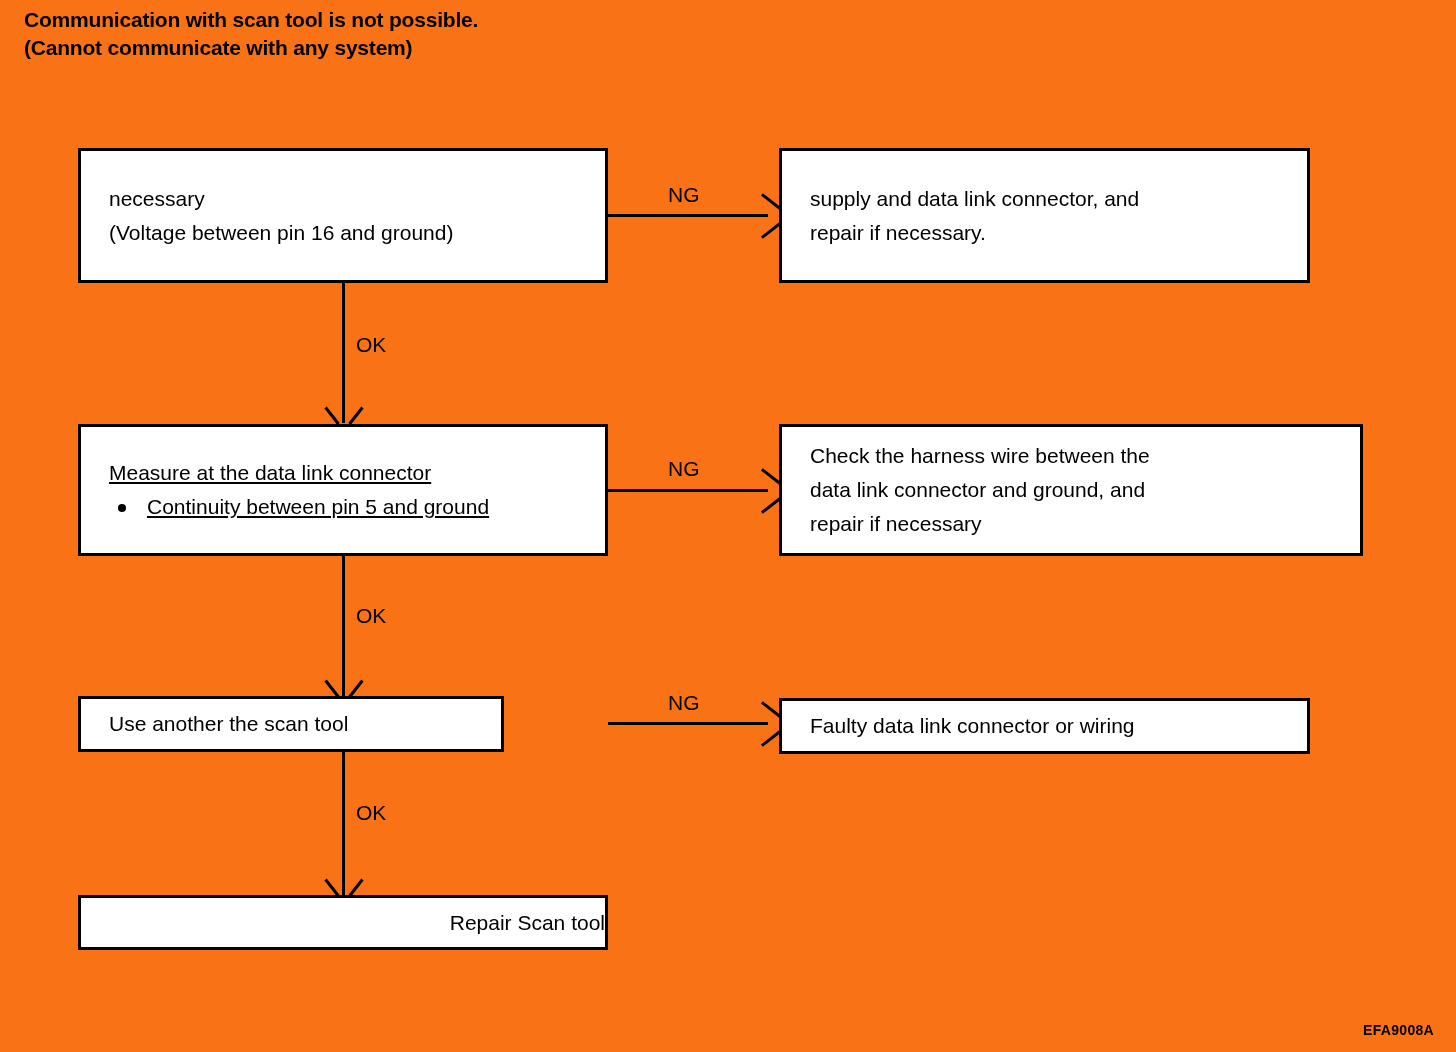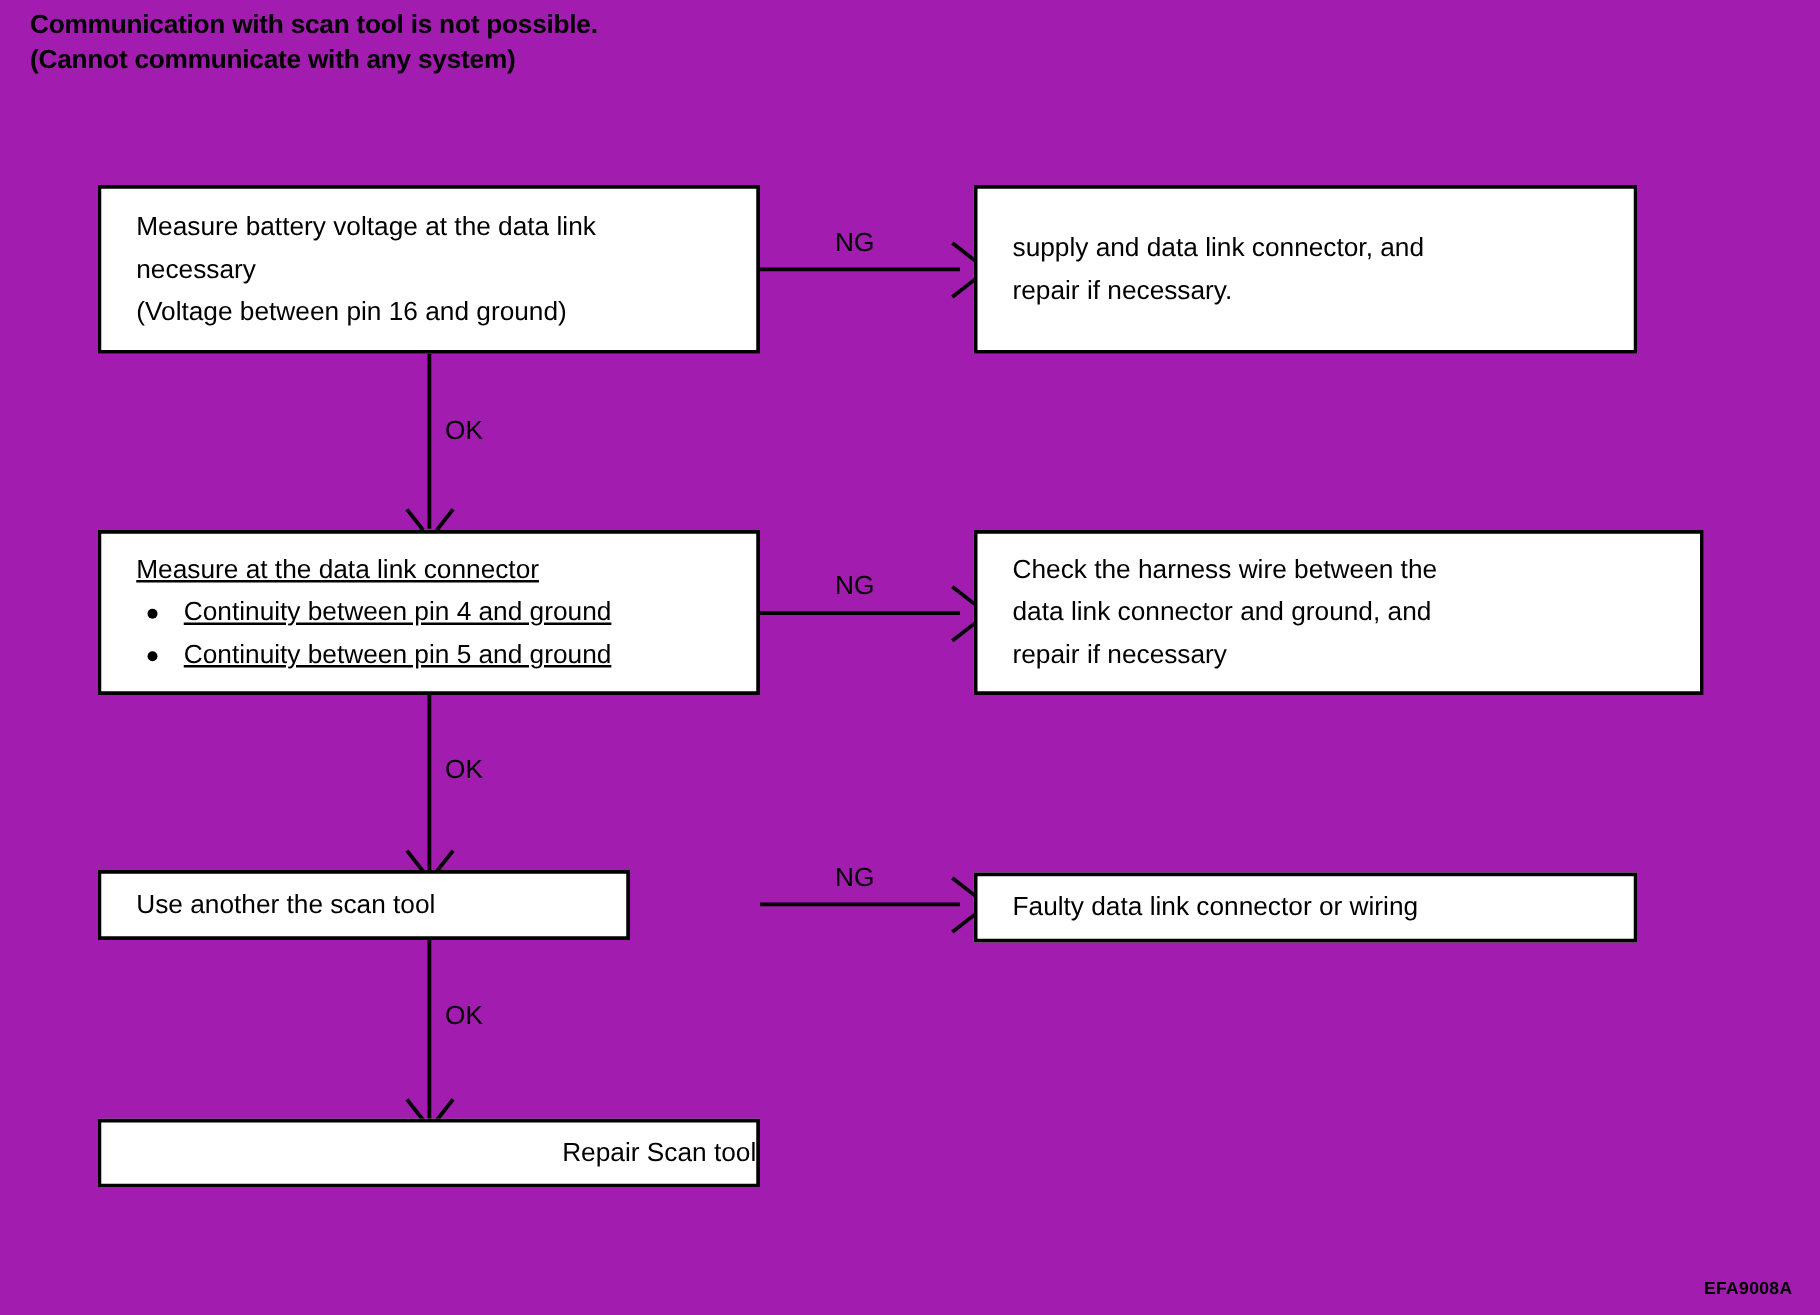--- a/index.html
+++ b/index.html
@@ -8,21 +8,21 @@
     background: #ffffff;
   }
   body {
     font-family: "Liberation Sans", sans-serif;
     color: #000000;
   }
   #page {
     position: relative;
     width: 1456px;
     height: 1052px;
-    background: #a21caf;
+    background: #f97316;
     overflow: hidden;
   }
 
   
   .title-block {
     position: absolute;
     left: 24px;
     top: 6px;
     font-size: 21px;
     font-weight: bold;
@@ -166,21 +166,20 @@
 
 <div id="page">
 
   <div class="title-block">
     <span class="title-line">Communication with scan tool is not possible.</span>
     <span class="title-line">(Cannot communicate with any system)</span>
   </div>
 
   <div class="node" style="left:78px; top:148px; width:530px; height:135px;">
     <div class="node-text">
-      <span class="node-line">Measure battery voltage at the data link</span>
       <span class="node-line">necessary</span>
       <span class="node-line">(Voltage between pin 16 and ground)</span>
     </div>
   </div>
 
   <div class="node" style="left:779px; top:148px; width:531px; height:135px;">
     <div class="node-text">
       <span class="node-line">supply and data link connector, and</span>
       <span class="node-line">repair if necessary.</span>
     </div>
@@ -196,21 +195,20 @@
     <div class="v-line" style="left:342px; top:283px; height:140px;"></div>
     <div class="arrow-down" style="left:331px; top:403px;"></div>
   </div>
   <div class="edge-label" style="left:356px; top:333px;">OK</div>
 
   <div class="node" style="left:78px; top:424px; width:530px; height:132px;text-decoration:underline;">
     <div class="node-text">
       <span class="node-line">Measure at the data link connector</span>
     </div>
     <ul class="bullet-list">
-      <li>Continuity between pin 4 and ground</li>
       <li>Continuity between pin 5 and ground</li>
     </ul>
   </div>
 
   <div class="node" style="left:779px; top:424px; width:584px; height:132px;">
     <div class="node-text">
       <span class="node-line">Check the harness wire between the</span>
       <span class="node-line">data link connector and ground, and</span>
       <span class="node-line">repair if necessary</span>
     </div>

